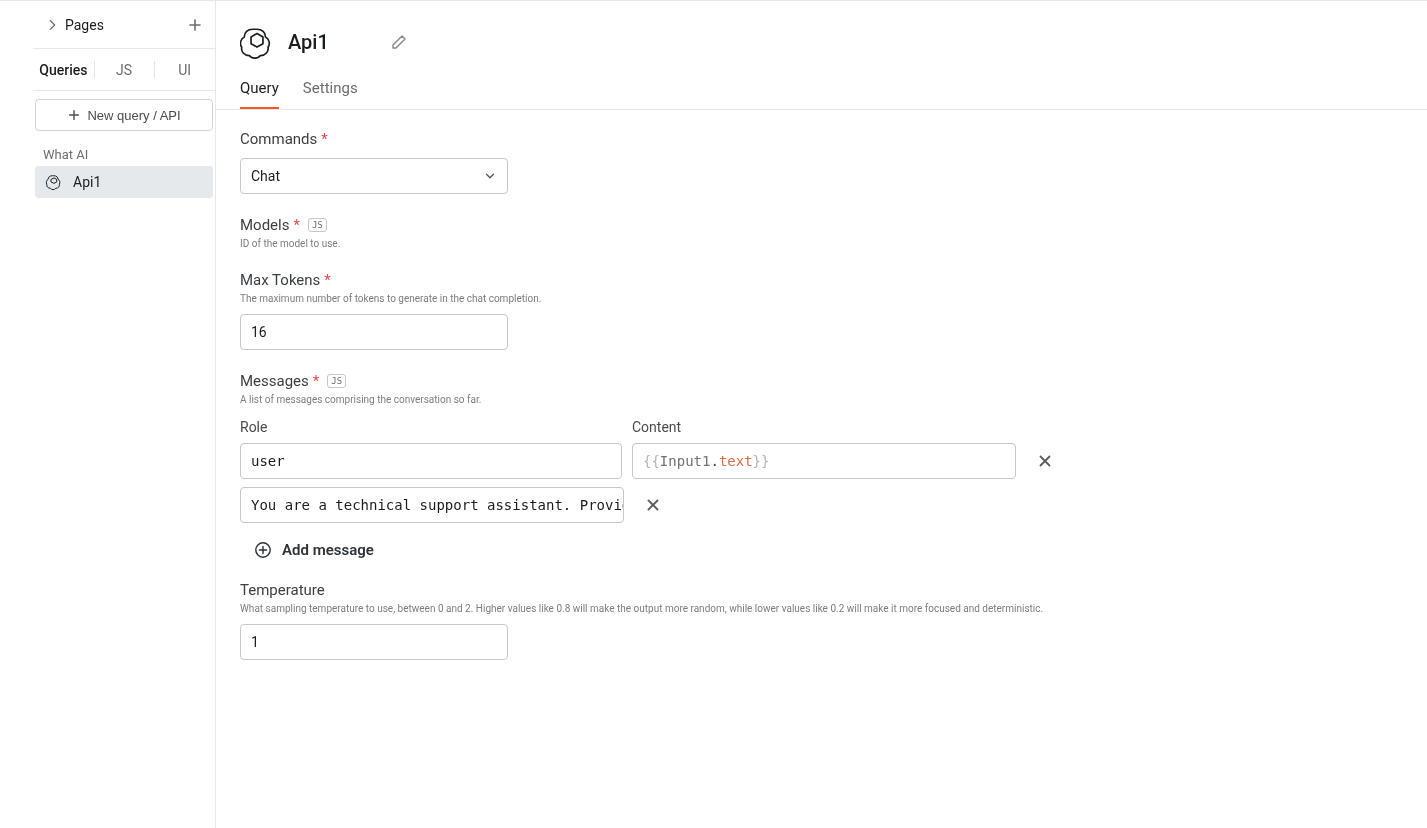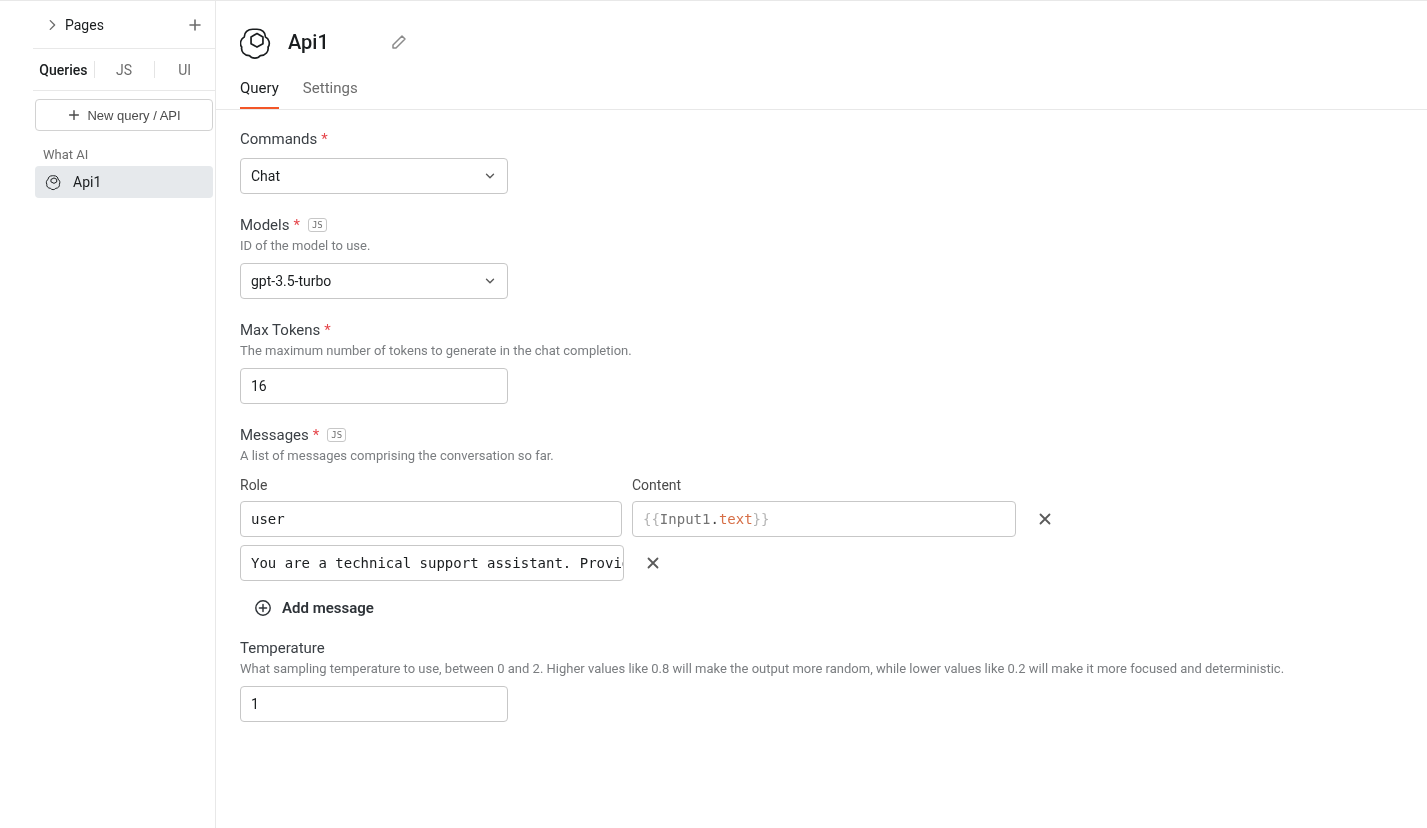--- a/index.html
+++ b/index.html
@@ -159,21 +159,21 @@
     justify-content: center;
     border: 1px solid #c7c7c7;
     border-radius: 3px;
     font-size: 9px;
     padding: 1px 3px;
     color: #6d6d6d;
     margin-left: 4px;
     font-family: ui-monospace, monospace;
   }
   .hint {
-    font-size: 13px;
+    font-size: 10px;
     color: #7a7d80;
     margin-top: 4px;
   }
   .select, .text-input {
     width: 268px;
     height: 36px;
     border: 1px solid #c7c7c7;
     border-radius: 4px;
     padding: 0 10px;
     font-size: 14px;
@@ -323,26 +323,20 @@
         </div>
       </div>
 
       <div class="form-group">
         <div class="label">
           <span>Models</span>
             <span class="req">*</span>
           <span class="js-badge">JS</span>
         </div>
         <div class="hint">ID of the model to use.</div>
-        <div class="select">
-          <span>gpt-3.5-turbo</span>
-          <svg viewBox="0 0 16 16">
-              <path d="M4 6l4 4 4-4" stroke="currentColor" stroke-width="1.6" fill="none" stroke-linecap="round" stroke-linejoin="round"></path>
-            </svg>
-        </div>
       </div>
 
       <div class="form-group">
         <div class="label">
           <span>Max Tokens</span>
             <span class="req">*</span>
         </div>
         <div class="hint">The maximum number of tokens to generate in the chat completion.</div>
         <div class="text-input">
           <span>16</span>

